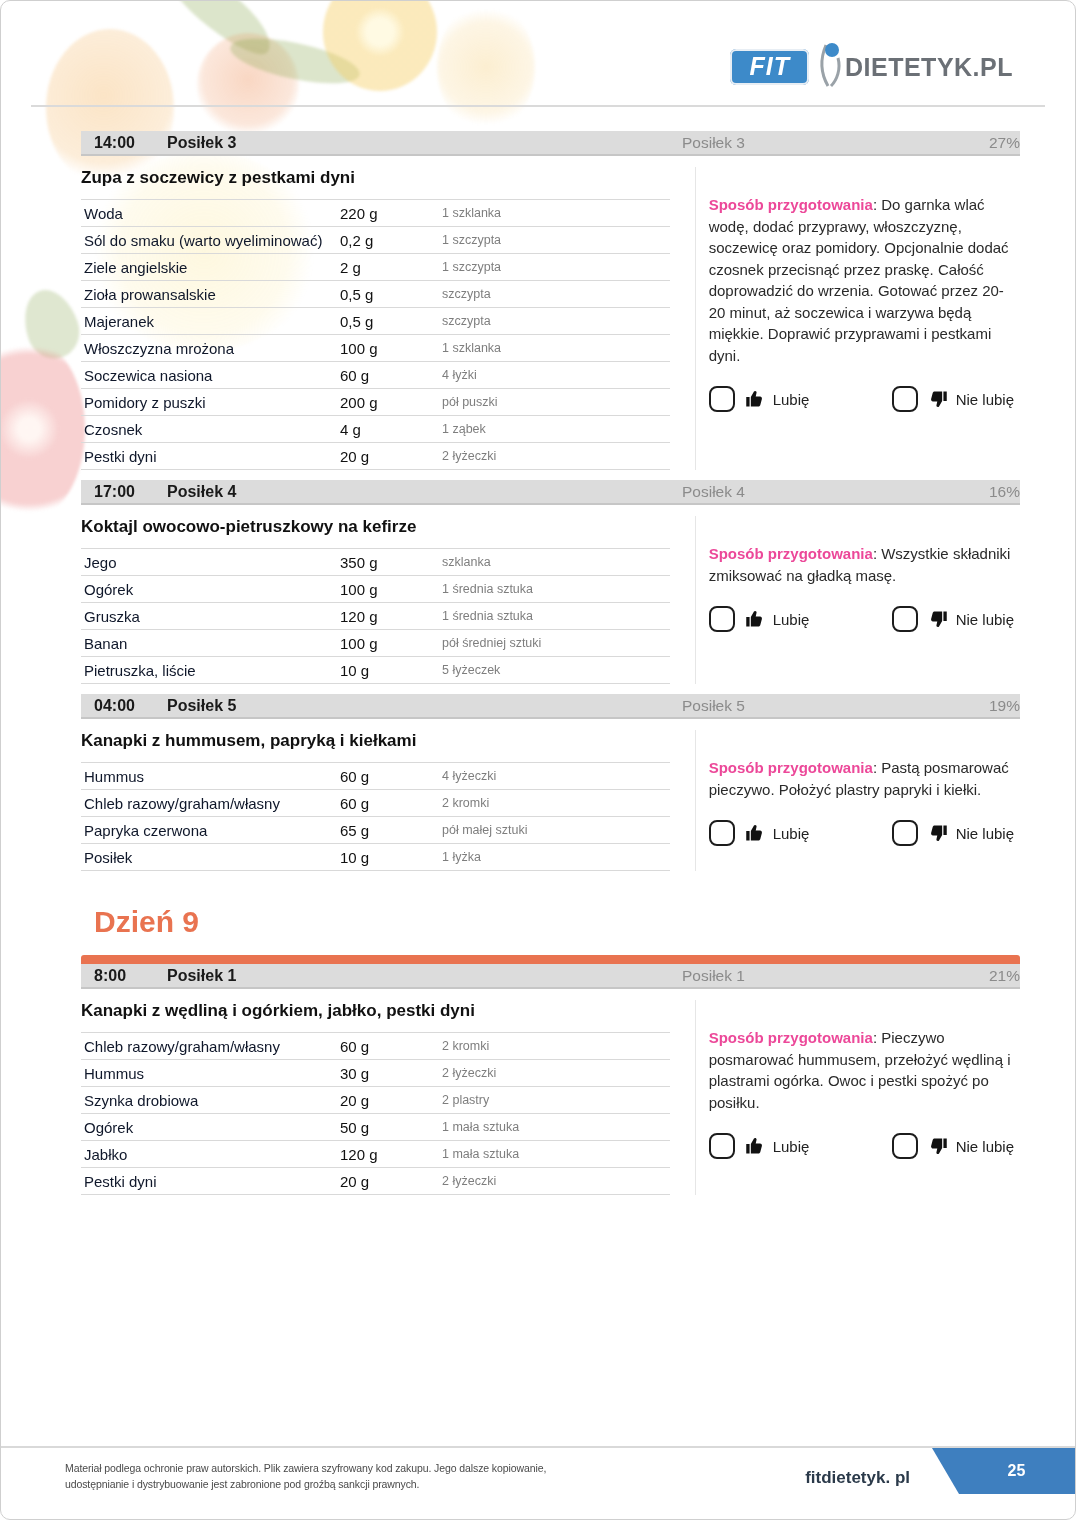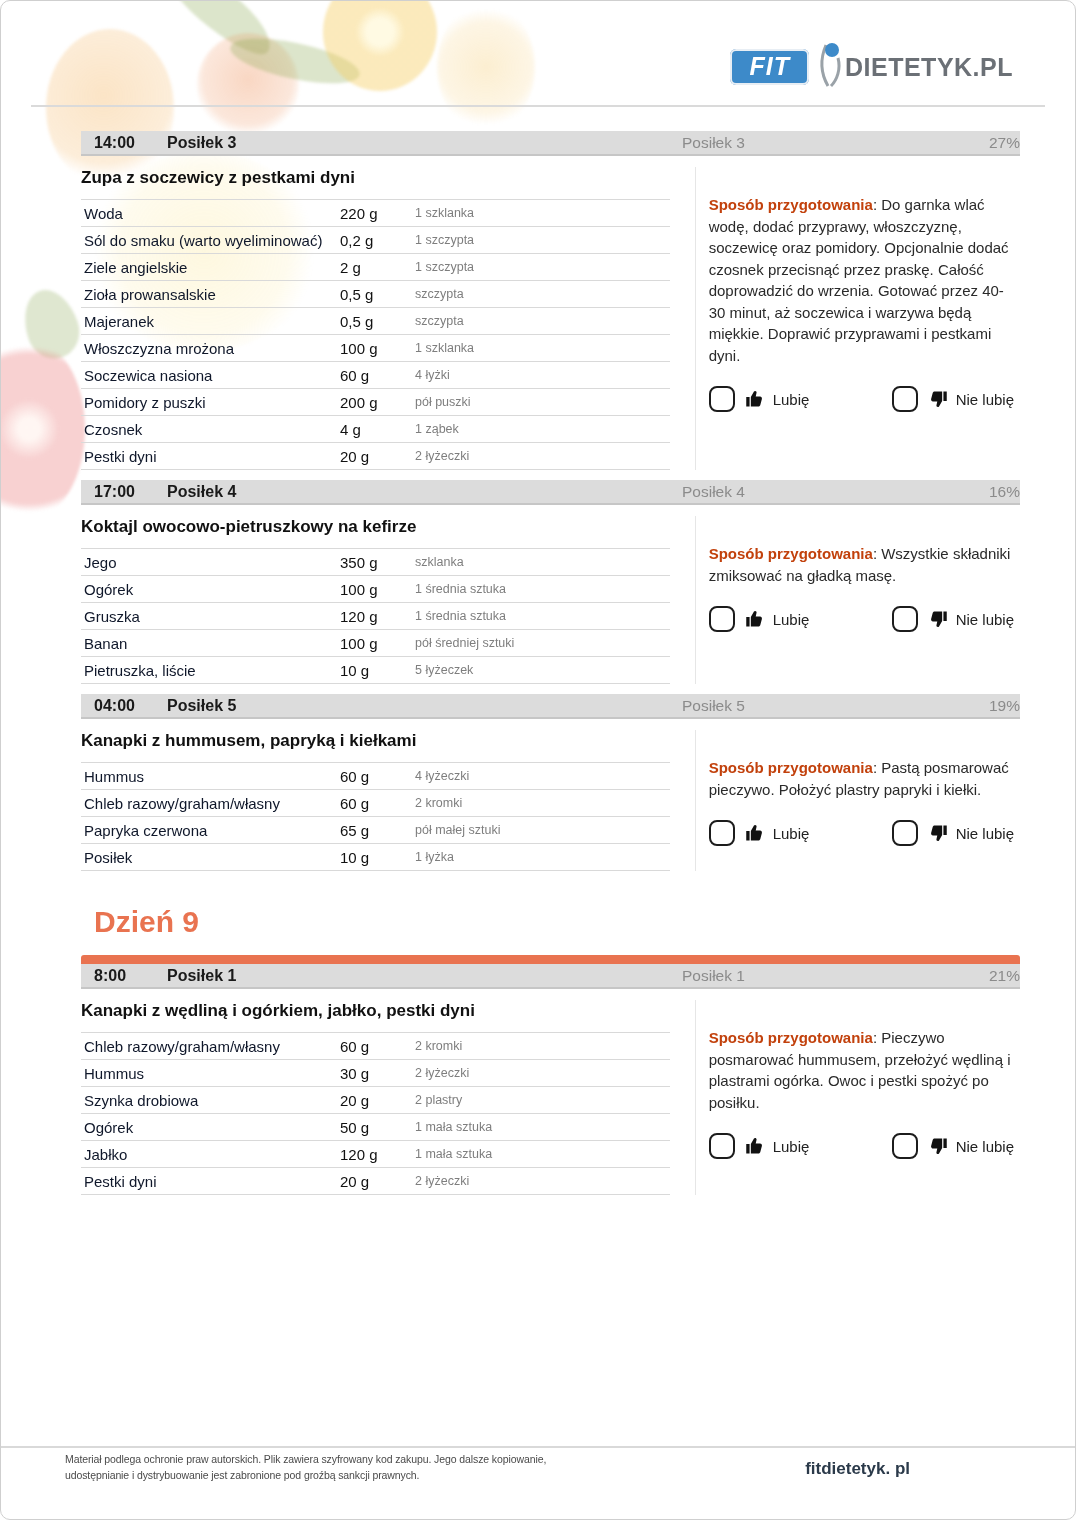--- a/index.html
+++ b/index.html
@@ -49,41 +49,41 @@
   .meal-ref{ position:absolute; left:601px; color:#8b8b8b; font-size:15.5px; }
   .meal-pct{ position:absolute; right:0; color:#8b8b8b; font-size:15.5px; }
   .meal-body{ display:flex; padding-top:11px; }
   .col-left{ width:590px; }
   .recipe-title{ font-size:17px; font-weight:700; color:#111; margin-bottom:10px; line-height:22px; }
   .ing-table{ border-top:1px solid #d9d9d9; }
   .ing-row{ display:grid; grid-template-columns:256px 75px 1fr; align-items:center;
             border-bottom:1px solid #d9d9d9; padding:3.5px 0 3.5px 3px; min-height:26px; }
   .ing-name{ font-size:15px; line-height:19px; color:#0f172a; padding-right:8px; }
   .ing-amt{ font-size:15px; color:#111; }
-  .ing-unit{ font-size:12.5px; color:#7e7e7e; line-height:16px; max-width:112px; }
+  .ing-unit{ font-size:12.5px; color:#7e7e7e; line-height:16px; max-width:112px;margin-left:27px; }
   .col-right{ width:326px; margin-left:25px; padding-left:13px; padding-top:27px;
               border-left:1px solid #e6e6e6; }
   .instructions{ font-size:15px; line-height:21.5px; color:#2a2a2a; }
-  .instructions strong{ color:#c2410c; }
+  .instructions strong{ color:#ec4899; }
   .like-row{ display:flex; justify-content:space-between; margin-top:20px; padding-right:6px; }
   .like-group{ display:flex; align-items:center; }
   .checkbox{ display:inline-block; width:26px; height:26px; border:2.2px solid #1c1c1c;
              border-radius:8px; background:#fff; cursor:pointer; }
   .thumb{ margin-left:10px; }
   .thumb.down{ transform:rotate(180deg); }
   .like-label{ margin-left:8px; font-size:15px; color:#222; }
   
   .day-block{ margin-top:34px; }
   .day-title{ color:#E97350; font-size:30px; font-weight:700; margin:0 0 16px 13px; }
   .day-bar{ height:9px; background:#E97350; border-radius:3px 3px 0 0; }
   .day-block + .meal{ margin-top:0; }
   
   .footer{ position:absolute; z-index:1; left:0; right:0; bottom:0; height:73px;
            border-top:2px solid #d9d9d9; }
-  .footer-inner{ display:flex; align-items:flex-start; padding:3px 0 0 64px; }
+  .footer-inner{ display:flex; align-items:flex-start; padding:12px 0 0 64px; }
   .footer-left{ width:540px; font-size:10.5px; color:#4a4a4a; line-height:1.55; letter-spacing:-0.1px; }
   .footer-site{ margin-left:auto; margin-right:165px; padding-top:8px;
                 font-size:17px; font-weight:700; color:#2b3a4a; }
   .footer-ribbon{ position:absolute; top:0; right:0; width:143px; height:46px; background:#3E7FBF;
                   clip-path:polygon(0 0, 100% 0, 100% 100%, 27px 100%);
                   display:flex; align-items:center; justify-content:center; padding-left:26px; }
   .footer-page{ color:#fff; font-size:16px; font-weight:700; }
 </style>
 </head>
 <body>
@@ -186,21 +186,21 @@
               </div>
 
               <div class="ing-row">
                 <span class="ing-name">Pestki dyni</span>
                 <span class="ing-amt">20 g</span>
                 <span class="ing-unit">2 łyżeczki</span>
               </div>
             </div>
         </div>
         <div class="col-right">
-          <p class="instructions"><strong>Sposób przygotowania</strong><span>: Do garnka wlać wodę, dodać przyprawy, włoszczyznę, soczewicę oraz pomidory. Opcjonalnie dodać czosnek przecisnąć przez praskę. Całość doprowadzić do wrzenia. Gotować przez 40-30 minut, aż soczewica i warzywa będą miękkie. Doprawić przyprawami i pestkami dyni.</span></p>
+          <p class="instructions"><strong>Sposób przygotowania</strong><span>: Do garnka wlać wodę, dodać przyprawy, włoszczyznę, soczewicę oraz pomidory. Opcjonalnie dodać czosnek przecisnąć przez praskę. Całość doprowadzić do wrzenia. Gotować przez 20-20 minut, aż soczewica i warzywa będą miękkie. Doprawić przyprawami i pestkami dyni.</span></p>
           <div class="like-row">
             <div class="like-group">
               <span class="checkbox"></span>
               <svg class="thumb up" width="20" height="20" viewBox="0 0 24 24">
                   <path fill="#111" d="M1.5 9.5h4V21h-4zM7 21h9.1c1.1 0 2-.74 2.26-1.8l1.9-7.3c.36-1.4-.7-2.9-2.2-2.9h-5.2l1-4.6c.23-1.1-.6-2.1-1.7-2.1-.56 0-1.1.27-1.4.73L7 9.5z"></path>
                 </svg>
               <span class="like-label">Lubię</span>
             </div>
             <div class="like-group">
               <span class="checkbox"></span>
@@ -414,15 +414,18 @@
       </div>
     </section>
 
   </main>
 
   <footer class="footer">
     <div class="footer-inner">
       <div class="footer-left">Materiał podlega ochronie praw autorskich. Plik zawiera szyfrowany kod zakupu. Jego dalsze kopiowanie, udostępnianie i dystrybuowanie jest zabronione pod groźbą sankcji prawnych.</div>
       <div class="footer-site">fitdietetyk. pl</div>
     </div>
+    <div class="footer-ribbon">
+      <span class="footer-page">25</span>
+    </div>
   </footer>
 
 </div>
 
 </body></html>

